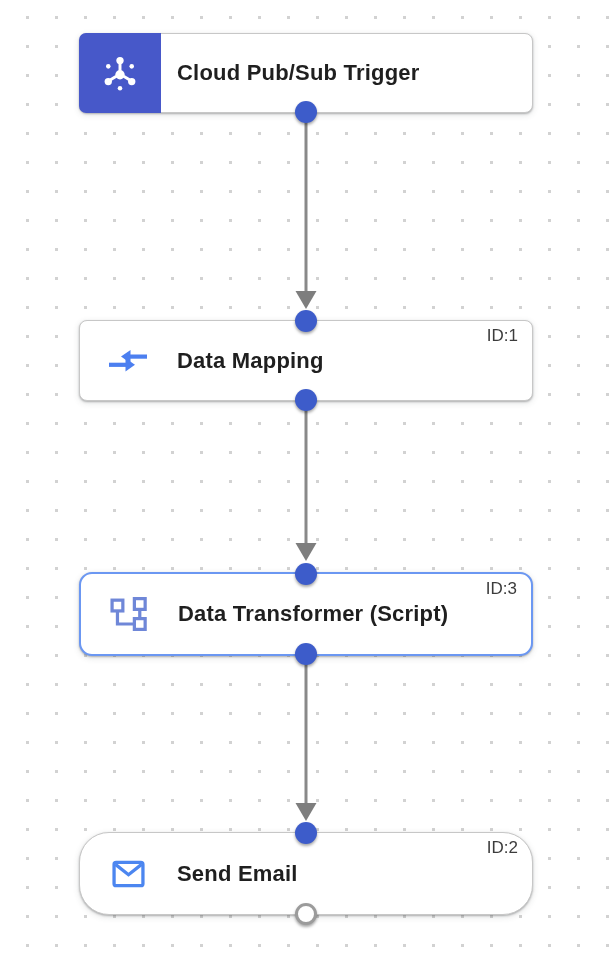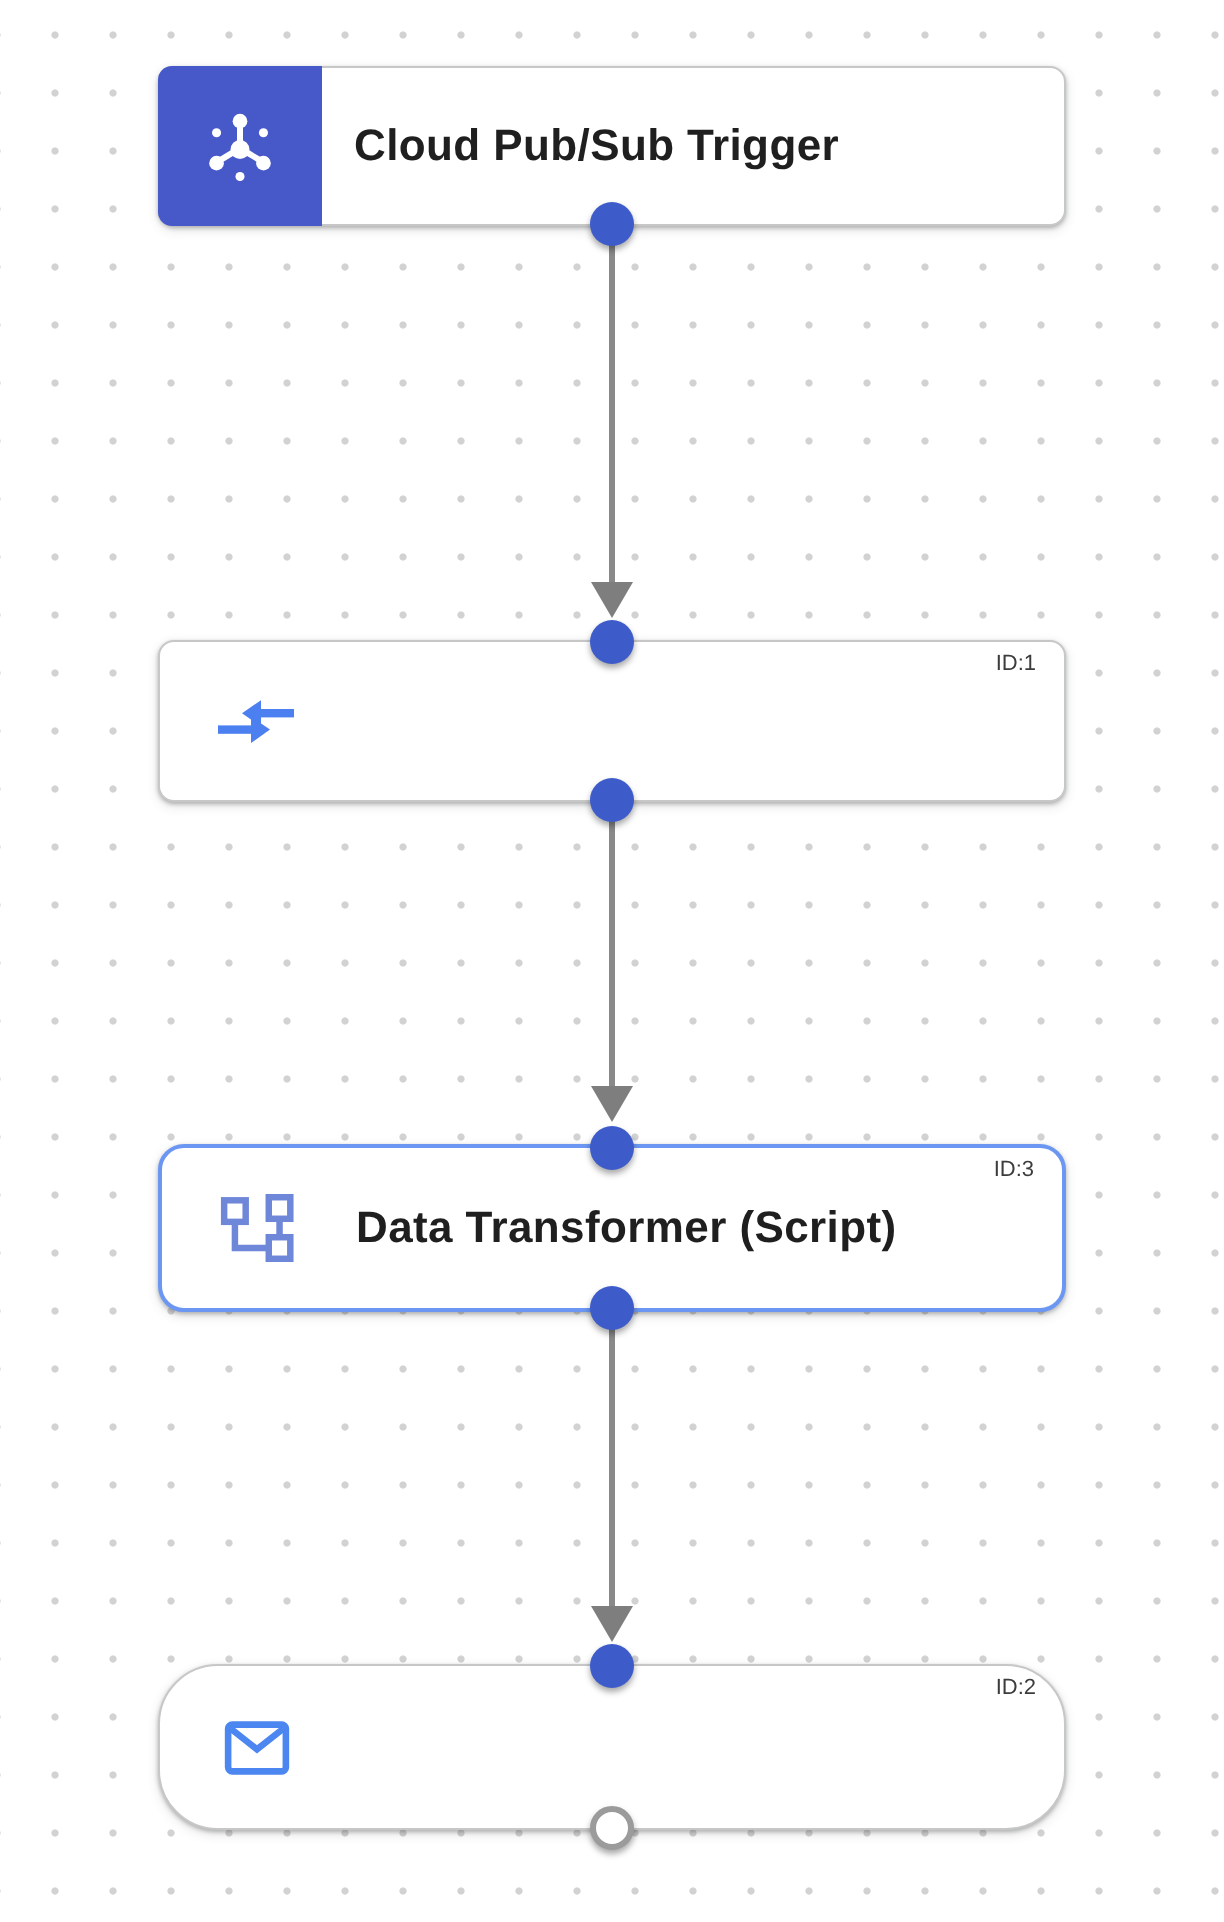--- a/index.html
+++ b/index.html
@@ -62,21 +62,21 @@
     font-weight: 700;
     color: #1f1f1f;
     letter-spacing: 0.2px;
     white-space: nowrap;
   }
 
   .id-badge {
     position: absolute;
     top: 5px;
     right: 14px;
-    font-size: 11px;
+    font-size: 17px;
     font-weight: 500;
     color: #3c3c3c;
   }
 
   .step-icon {
     position: absolute;
     left: 26px;
     top: 50%;
     transform: translateY(-50%);
     width: 44px;
@@ -148,20 +148,21 @@
     <div class="step-icon">
       <svg width="40" height="27" viewBox="0 0 40 27">
         <g fill="#4c7ff0">
           <rect x="22" y="7" width="17" height="4.2"></rect>
           <polygon points="22.5,2.6 22.5,15.8 13,9.1"></polygon>
           <rect x="1" y="15.2" width="17" height="4.2"></rect>
           <polygon points="17.5,10.8 17.5,24 27,17.3"></polygon>
         </g>
       </svg>
     </div>
+    <div class="node-label">Data Mapping</div>
     <div class="port port-in"></div>
     <div class="port port-out"></div>
   </div>
 
   <div class="node node-3 selected">
     <div class="id-badge">ID:3</div>
     <div class="step-icon">
       <svg width="40" height="37" viewBox="0 0 26 24">
         <g fill="none" stroke="#6f87d8" stroke-width="2.1">
           <rect x="2" y="3" width="7" height="7"></rect>
@@ -180,17 +181,18 @@
   <div class="node node-4">
     <div class="id-badge">ID:2</div>
     <div class="step-icon">
       <svg width="33" height="28" viewBox="0 0 24 20">
         <g fill="none" stroke="#4c86f0" stroke-width="2.4">
           <rect x="1.5" y="1.5" width="21" height="17" rx="1.5"></rect>
           <polyline points="2.5,3 12,10.5 21.5,3"></polyline>
         </g>
       </svg>
     </div>
+    <div class="node-label">Send Email</div>
     <div class="port port-in"></div>
     <div class="port port-out port-open"></div>
   </div>
 
 </div>
 
 </body></html>

